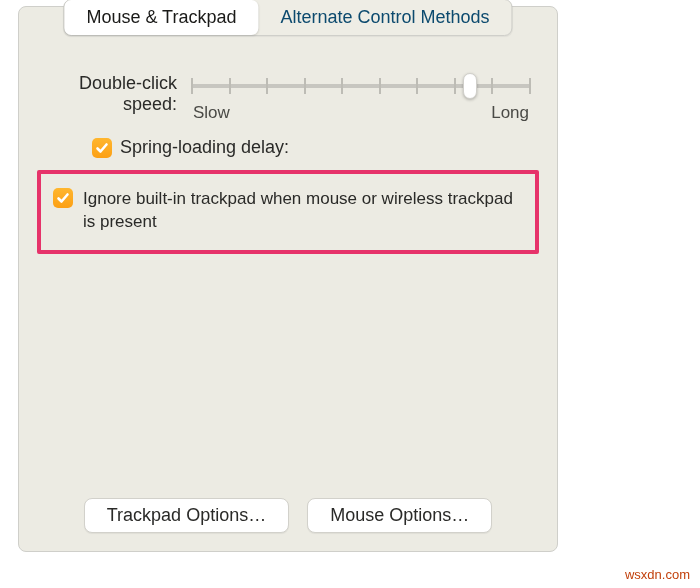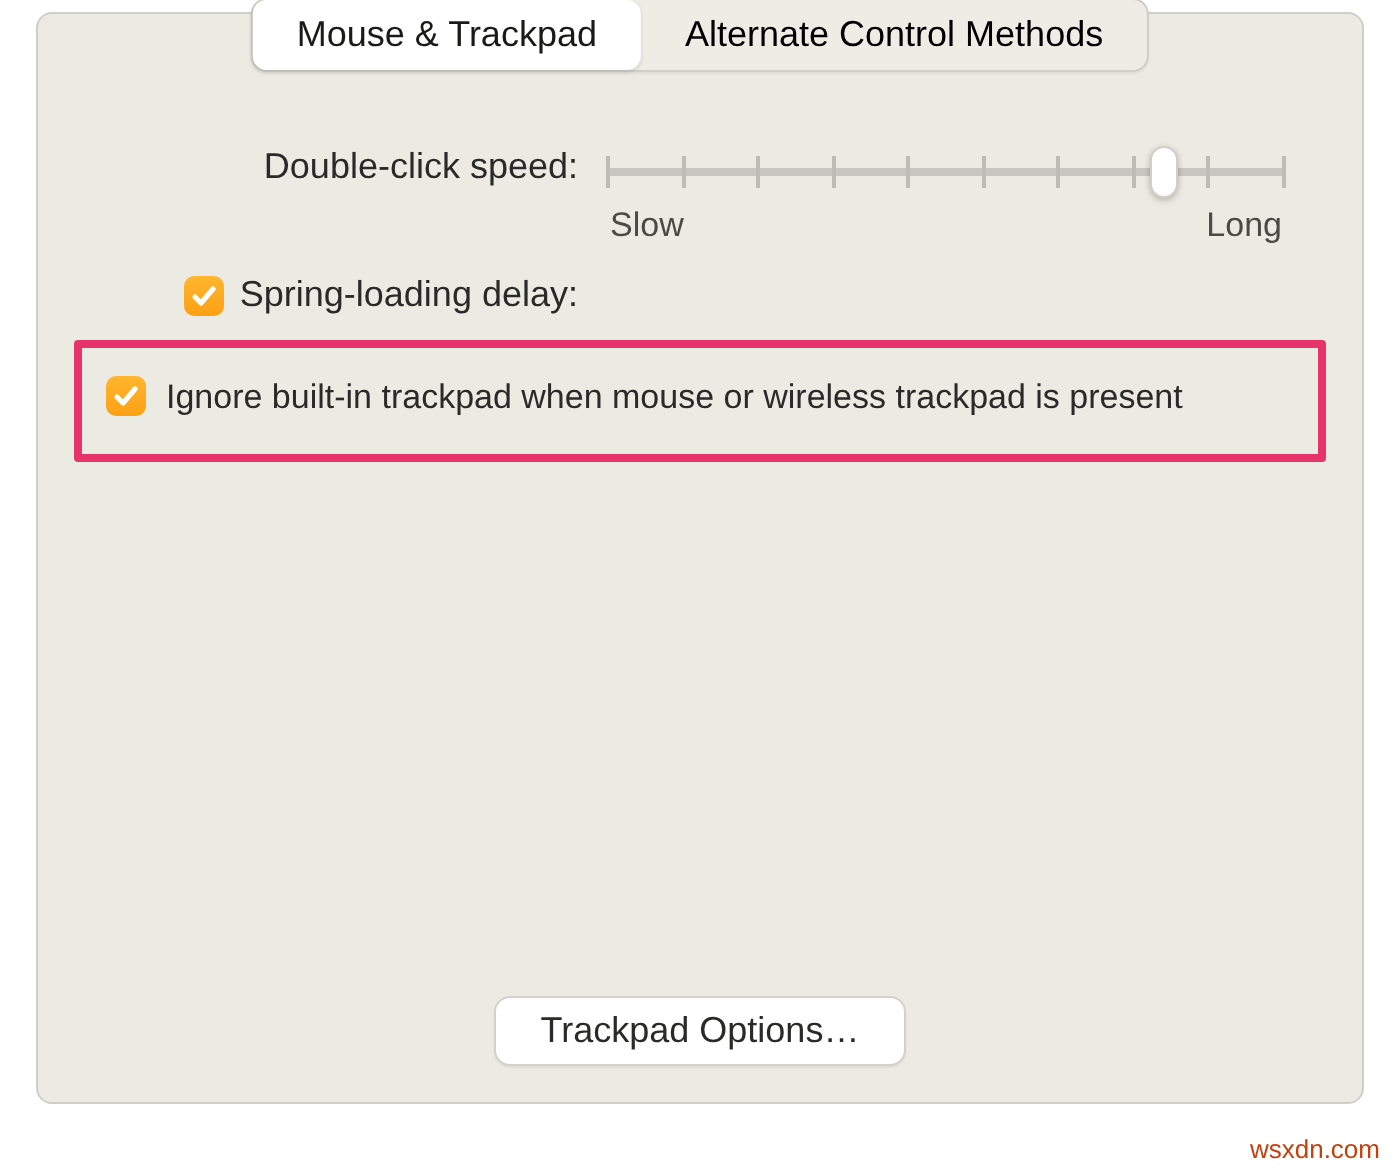--- a/index.html
+++ b/index.html
@@ -8,39 +8,39 @@
       height: 588px;
       background: #ffffff;
       font-family: -apple-system, "Helvetica Neue", Arial, sans-serif;
       font-size: 18px;
       color: #2a2a28;
       position: relative;
     }
     .panel {
       position: absolute;
       left: 18px; top: 6px;
-      width: 664px; height: 546px;
+      width: 540px; height: 546px;
       border: 1px solid #cfcfca;
       border-radius: 8px;
       background: #ecebe3;
     }
     .tabbar {
       position: absolute;
       left: 50%; top: -8px;
       transform: translateX(-50%);
       display: flex;
       border: 1px solid #cfcfca;
       border-radius: 8px;
       background: #eeede5;
       box-shadow: 0 1px 1px rgba(0,0,0,0.05);
     }
     .tab {
       padding: 7px 22px;
       font-size: 18px;
-      color: #000000;
+      color: #0c4a6e;
       cursor: default;
       white-space: nowrap;
     }
     .tab.active {
       background: #ffffff;
       border-radius: 7px;
       box-shadow: 0 1px 2px rgba(0,0,0,0.12);
       font-weight: 500;
       color: #1a1a18;
     }
@@ -220,17 +220,18 @@
             <path d="M2.5 7.5 L5.5 10.5 L11.5 3.5"></path>
           </svg>
       </span>
       <div class="highlight-text">Ignore built-in trackpad when mouse or wireless trackpad is present</div>
     </div>
 
   </div>
 
   <div class="footer-buttons">
     <div class="btn">Trackpad Options…</div>
+    <div class="btn">Mouse Options…</div>
   </div>
 
 </div>
 
 <div class="watermark">wsxdn.com</div>
 
 </body></html>

